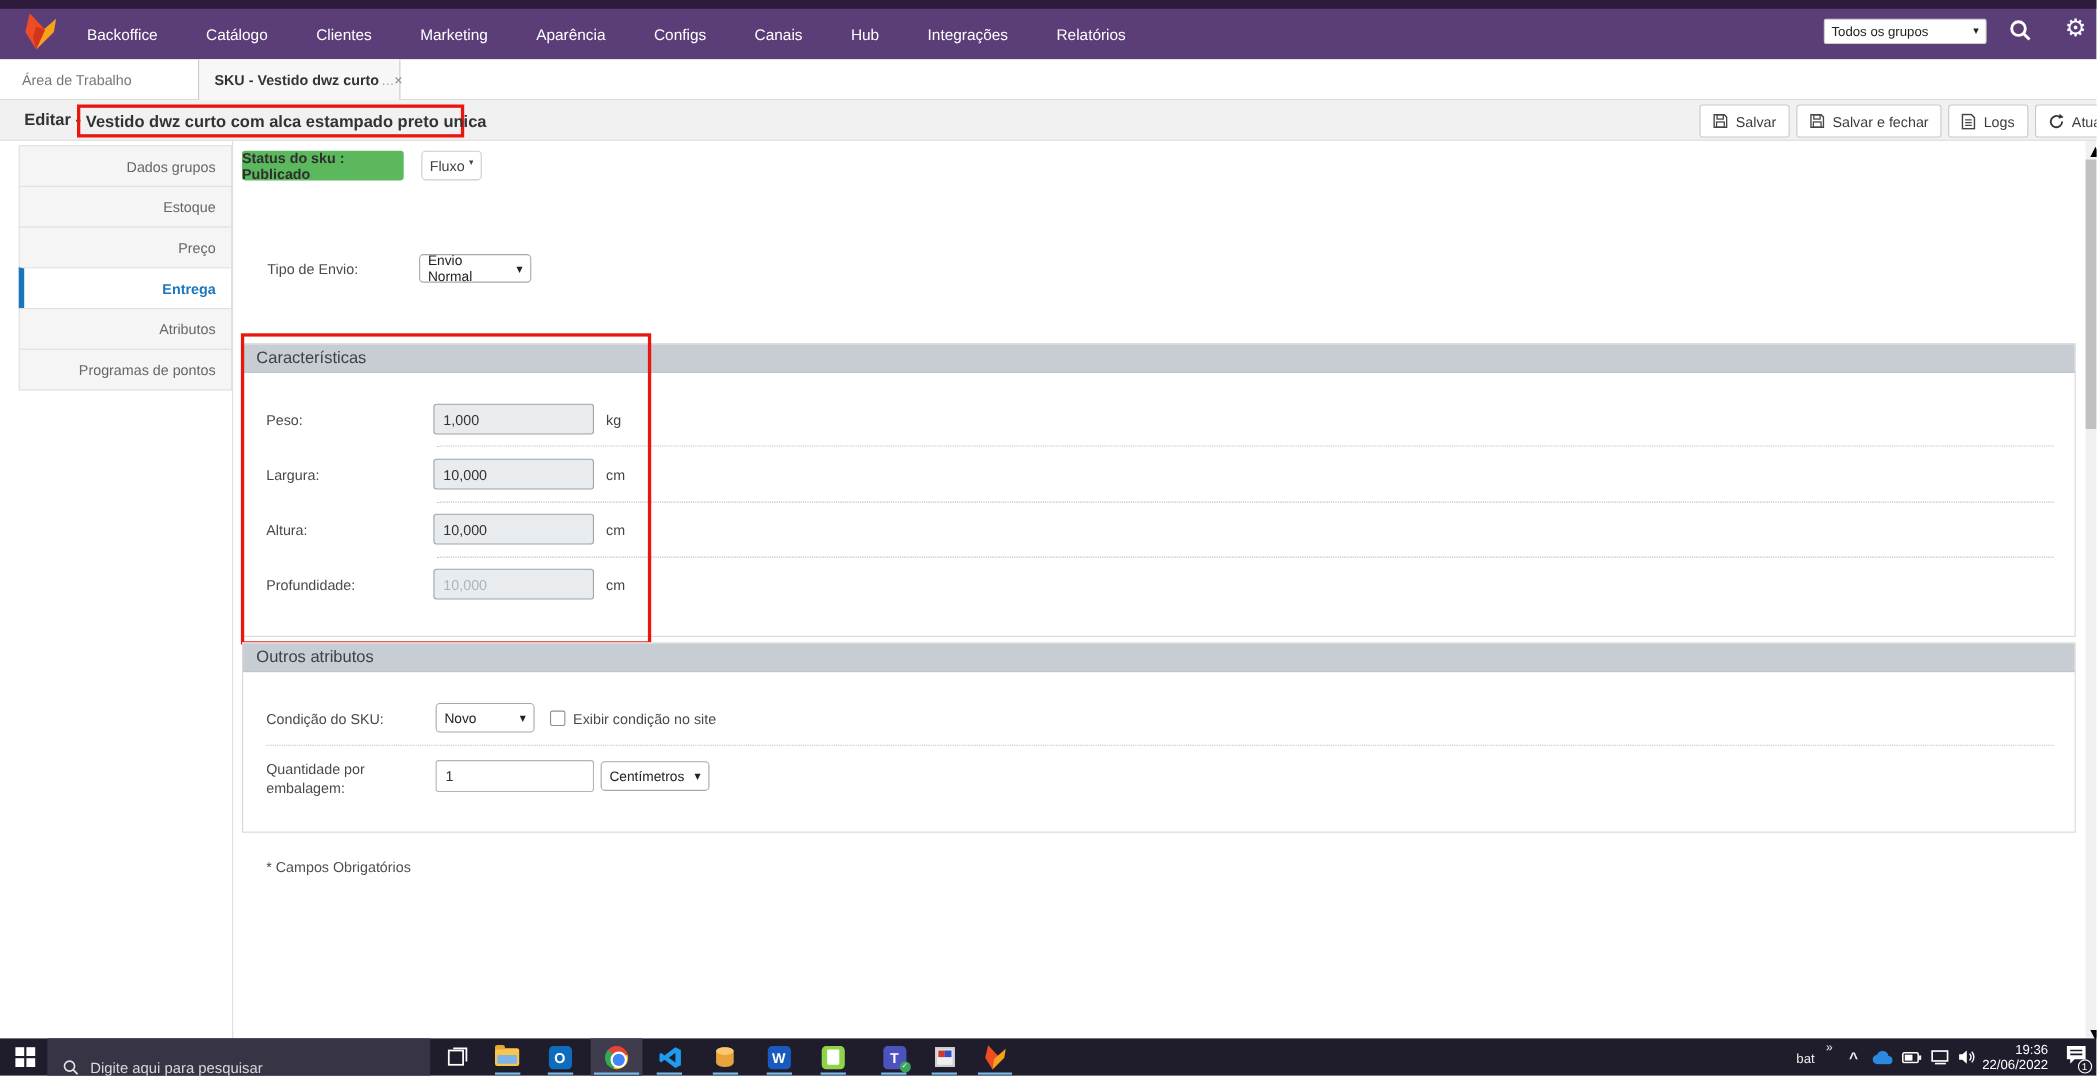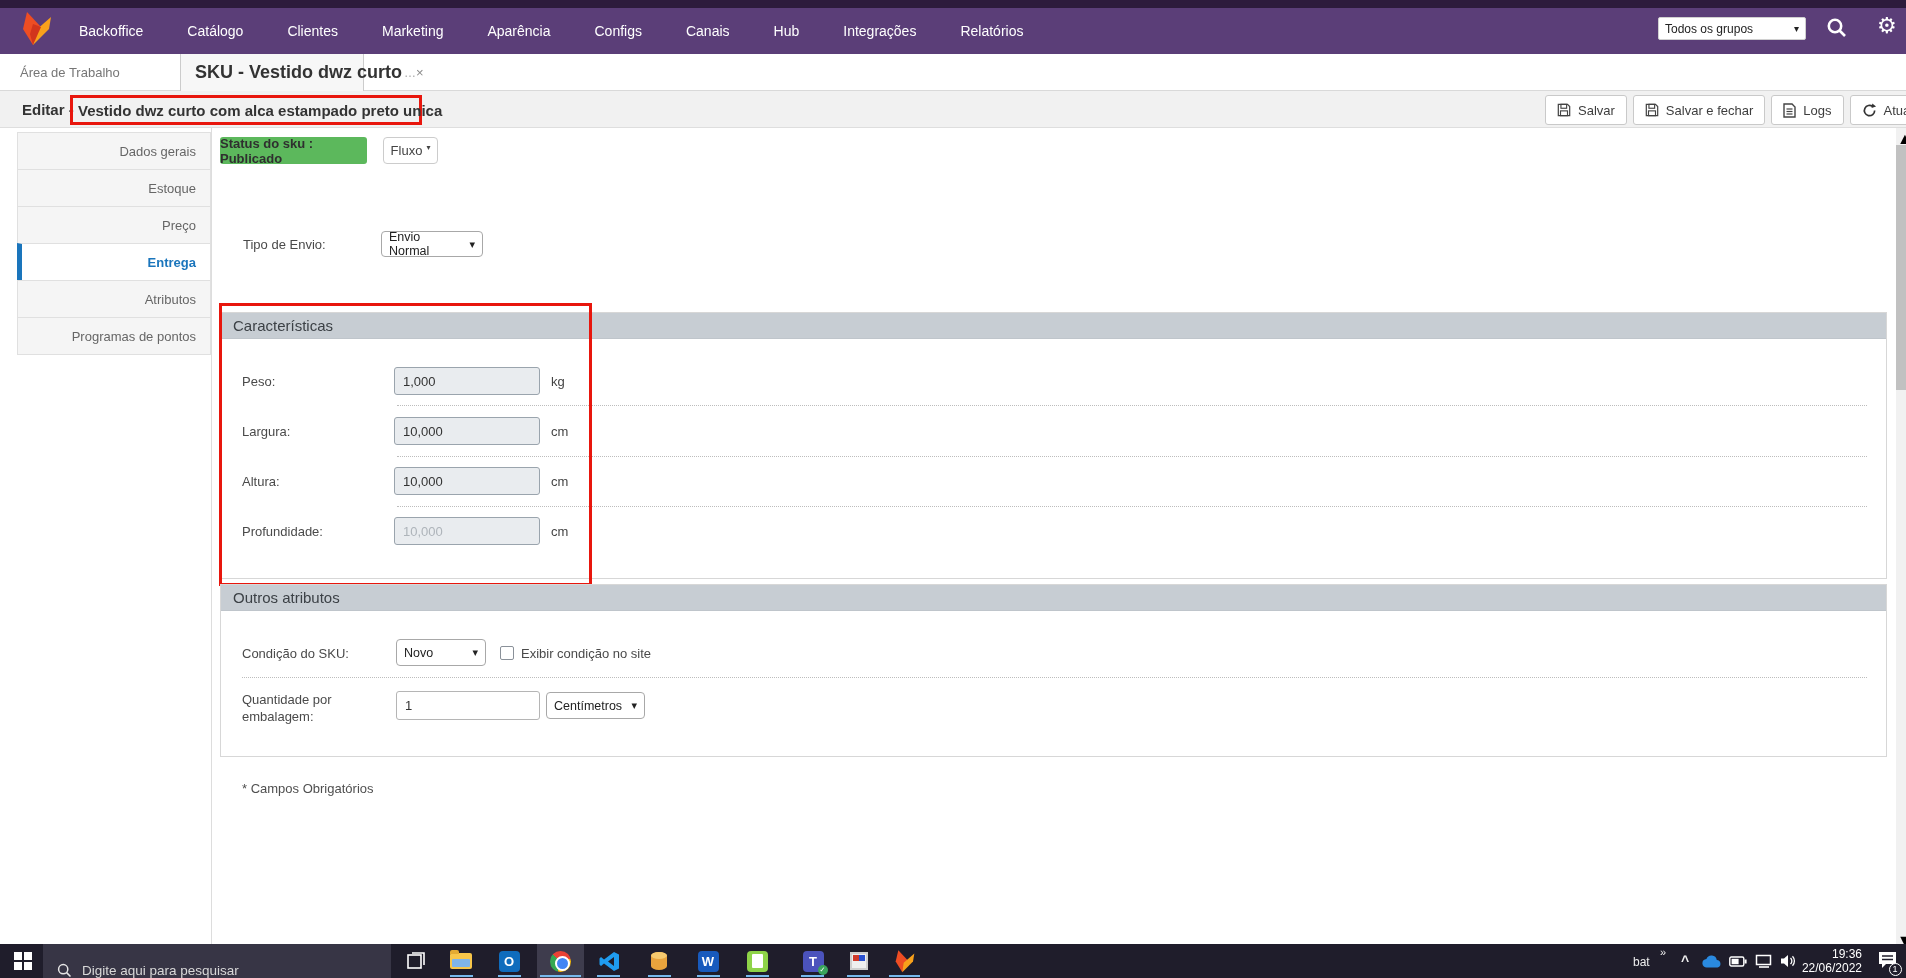--- a/index.html
+++ b/index.html
@@ -16,21 +16,21 @@
   .grpsel { left:1658px; top:17px; width:148px; height:23px; background:#fff; border:1px solid #d0d0d0;
     border-radius:2px; display:flex; align-items:center; font-size:12px; color:#222; padding:0 6px; }
   .grpsel .caret { margin-left:auto; font-size:10px; color:#222; }
   .nav-ic { color:#fff; }
 
   
   .tabbar { left:0; top:54px; width:1906px; height:37px; background:#fff; border-bottom:1px solid #d9d9d9; }
   .ws-label { left:20px; top:54px; height:37px; display:flex; align-items:center; font-size:13px; color:#767676; }
   .tab { left:180px; top:54px; width:184px; height:37px; background:#f7f7f7; border-left:1px solid #ccc;
     border-right:1px solid #ccc; display:flex; align-items:center; padding:0 10px 0 14px; }
-  .tab b { font-size:18px; color:#333; white-space:nowrap; }
+  .tab b { font-size:13px; color:#333; white-space:nowrap; }
   .tab .ell { opacity:.45; font-size:12px; margin-left:2px; color:#333;}
   .tab .x { margin-left:auto; color:#8a8a8a; font-size:13px; }
 
   
   .titlebar { left:0; top:91px; width:1906px; height:37px; background:#f1f1f1; border-bottom:1px solid #dedede; }
   .edit-pre { left:22px; top:91px; height:37px; display:flex; align-items:center; font-weight:bold; font-size:15px; color:#333; }
   .redbox-title { left:70px; top:95px; width:352px; height:30px; border:3px solid #e8160d;
     display:flex; align-items:center; padding-left:5px; font-weight:bold; font-size:15px; color:#333; white-space:nowrap; }
   .btnrow { top:95px; height:30px; display:flex; gap:6px; left:1545px; }
   .tbtn { height:30px; background:#fff; border:1px solid #c9c9c9; border-radius:3px; display:flex;
@@ -178,21 +178,21 @@
     </div>
     <div class="tbtn">
       <svg width="15" height="15" viewBox="0 0 16 16">
           <path d="M13.5 8a5.5 5.5 0 1 1-2-4.2" fill="none" stroke="#333" stroke-width="1.8"></path>
           <path d="M11 0.5 L15 3.8 L10.2 5.2 Z" fill="#333"></path>
         </svg>
       <span>Atualizar</span>
     </div>
   </div>
 
-  <div class="abs side-item" style="top:132px">Dados gerais</div>
+  <div class="abs side-item" style="top:132px">Dados grupos</div>
   <div class="abs side-item" style="top:169px">Estoque</div>
   <div class="abs side-item" style="top:206px">Preço</div>
   <div class="abs side-item active" style="top:243px">Entrega</div>
   <div class="abs side-item" style="top:280px">Atributos</div>
   <div class="abs side-item" style="top:317px">Programas de pontos</div>
   <div class="abs vdivider"></div>
 
   <div class="abs badge-green">Status do sku : Publicado</div>
   <div class="abs fluxo">
     <span>Fluxo</span>

